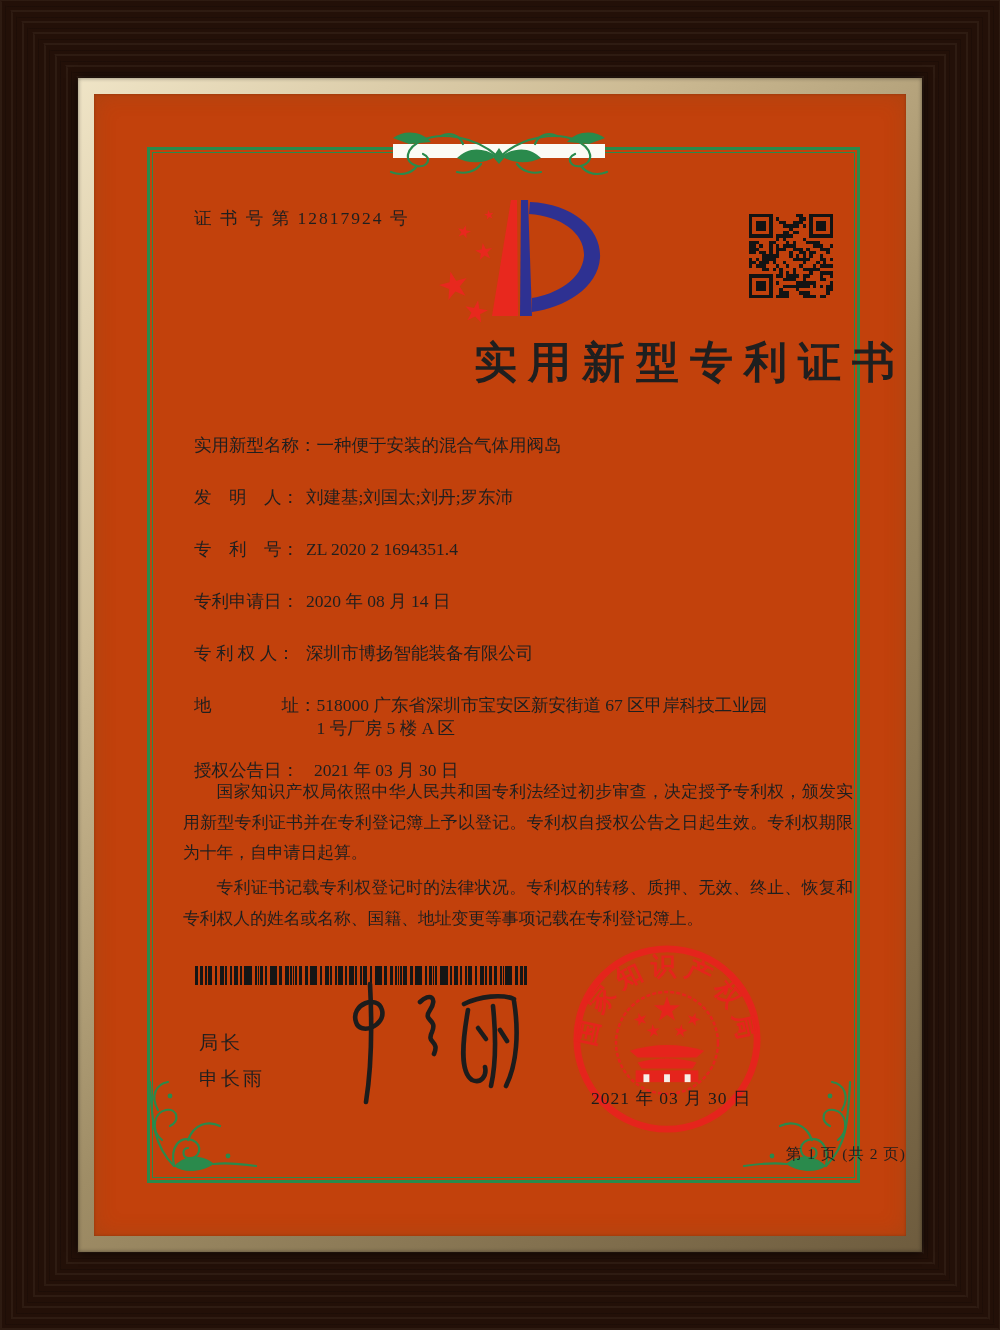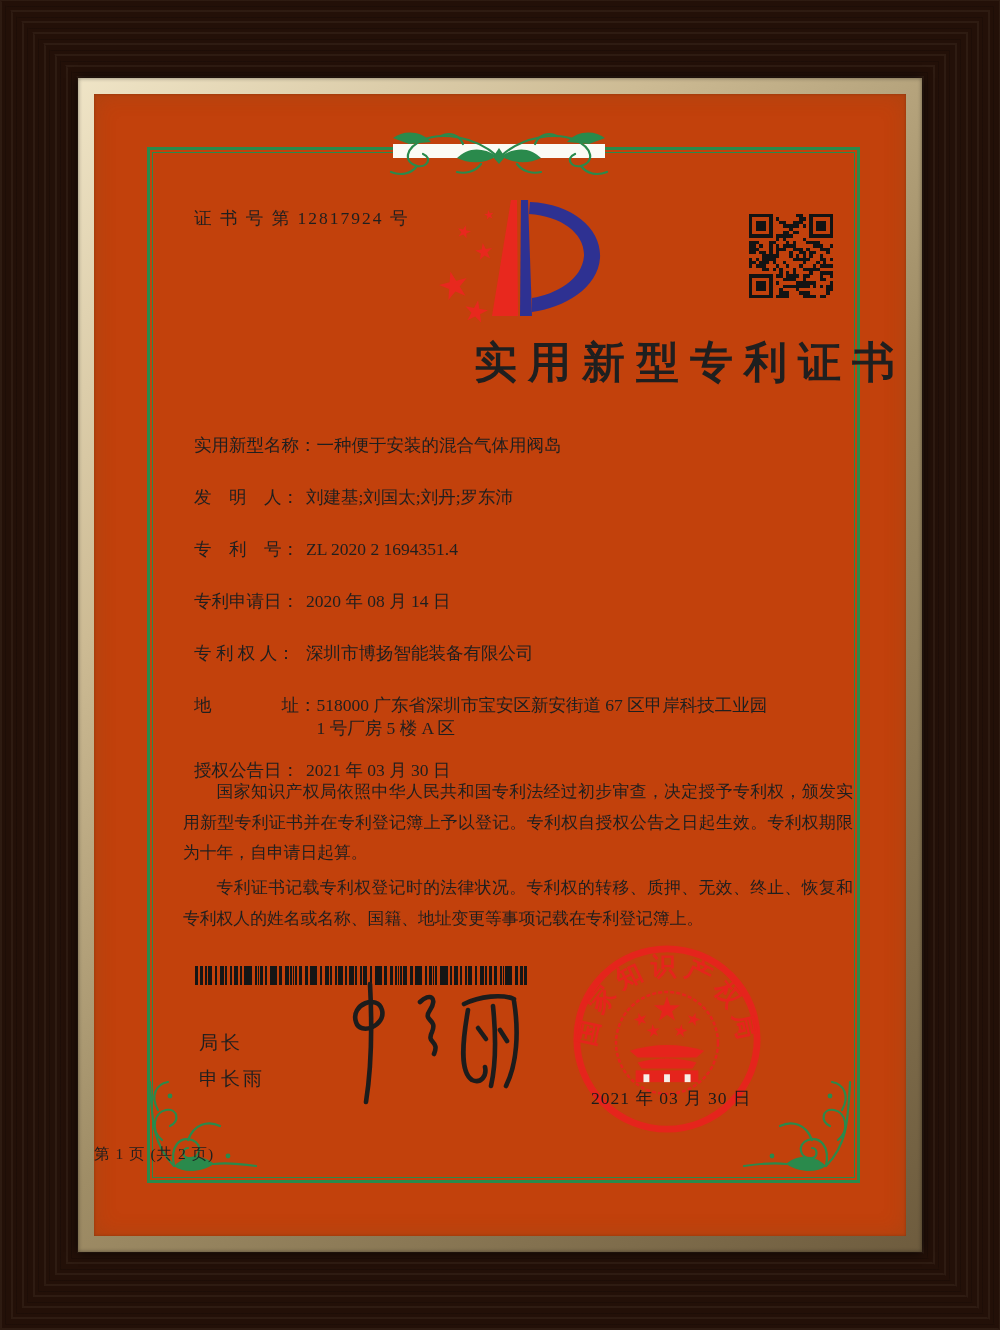--- a/index.html
+++ b/index.html
@@ -42,36 +42,36 @@
   .qr{position:absolute;left:655px;top:120px;width:84px;height:84px;z-index:6;}
   .qr svg{width:100%;height:100%;fill:#131313;}
   .title{position:absolute;left:0;width:100%;top:240px;text-align:right;
     font-size:43px;font-weight:bold;letter-spacing:11px;z-index:6;}
   .fields{position:absolute;left:100px;top:340px;width:600px;z-index:6;font-size:17.5px;line-height:23px;}
   .frow{margin-bottom:29px;display:flex;}
   .frow .lbl{flex:0 0 auto;min-width:112px;white-space:pre;}
   .frow .val{flex:1 1 auto;}
   .frow-addr{margin-bottom:19px;}
   .frow-addr .val{max-width:452px;}
-  .frow-grant{position:relative;}
+  .frow-grant{position:relative;gap:8px;}
   .grant2{position:absolute;left:405px;top:0;white-space:pre;}
   .paras{position:absolute;left:85px;top:679px;width:678px;z-index:6;
     font-size:16.8px;line-height:1.83;text-align:justify;}
   .paras p{margin:4px;text-indent:2em;}
   .barcode{position:absolute;left:101px;top:872px;width:333px;height:19px;z-index:6;
     background:
       repeating-linear-gradient(90deg,#151515 0 2px,transparent 2px 5px),
       repeating-linear-gradient(90deg,#151515 0 1px,transparent 1px 7px),
       repeating-linear-gradient(90deg,#151515 0 3px,transparent 3px 13px);}
   .director-title{position:absolute;left:105px;top:936px;font-size:19px;letter-spacing:3px;z-index:6;}
   .director-name{position:absolute;left:105px;top:972px;font-size:19px;letter-spacing:3px;z-index:6;}
   .signature{position:absolute;left:222px;top:878px;z-index:7;}
   .seal{position:absolute;left:475px;top:847px;width:196px;height:196px;z-index:6;opacity:.94;}
   .seal-date{position:absolute;left:497px;top:992px;font-size:17.5px;letter-spacing:1px;color:#1b1b1b;z-index:8;white-space:pre;}
-  .footer{position:absolute;left:0;width:100%;top:1050px;text-align:left;font-size:15.5px;z-index:6;letter-spacing:1px;}
+  .footer{position:absolute;left:0;width:100%;top:1050px;text-align:right;font-size:15.5px;z-index:6;letter-spacing:1px;}
   :root{--green:#2a8a4c;--green-d:#17703a;}
 </style>
 </head>
 <body>
 
 <div class="wood wood-top grain-h"></div>
 <div class="wood wood-bottom grain-h"></div>
 <div class="wood wood-left grain-v"></div>
 <div class="wood wood-right grain-v"></div>
 <div class="lip"></div>

